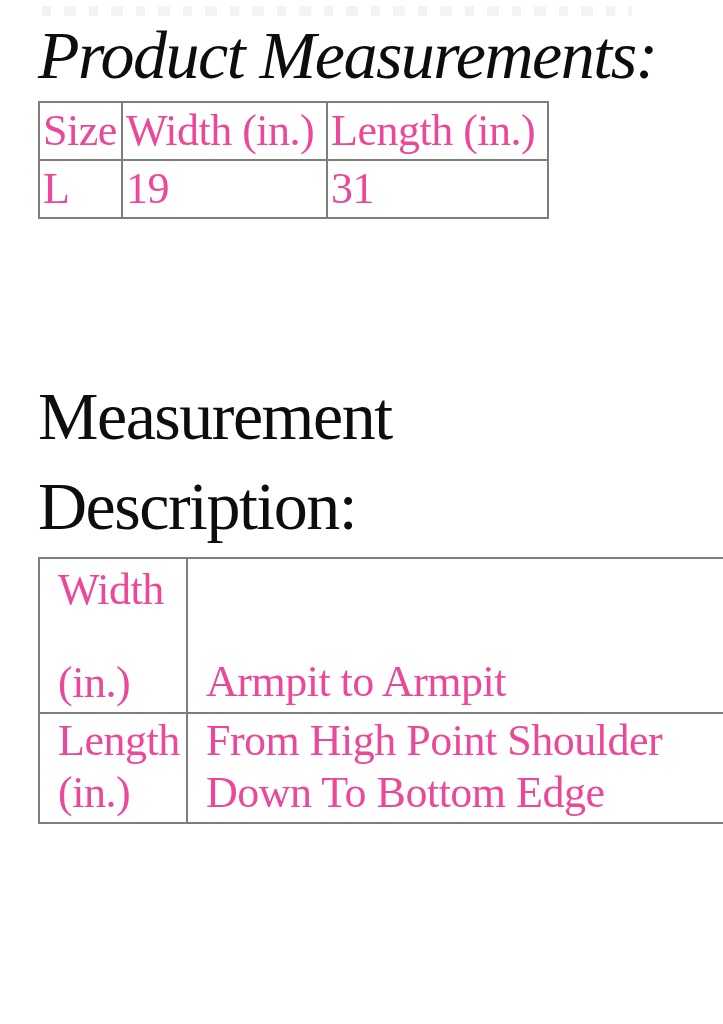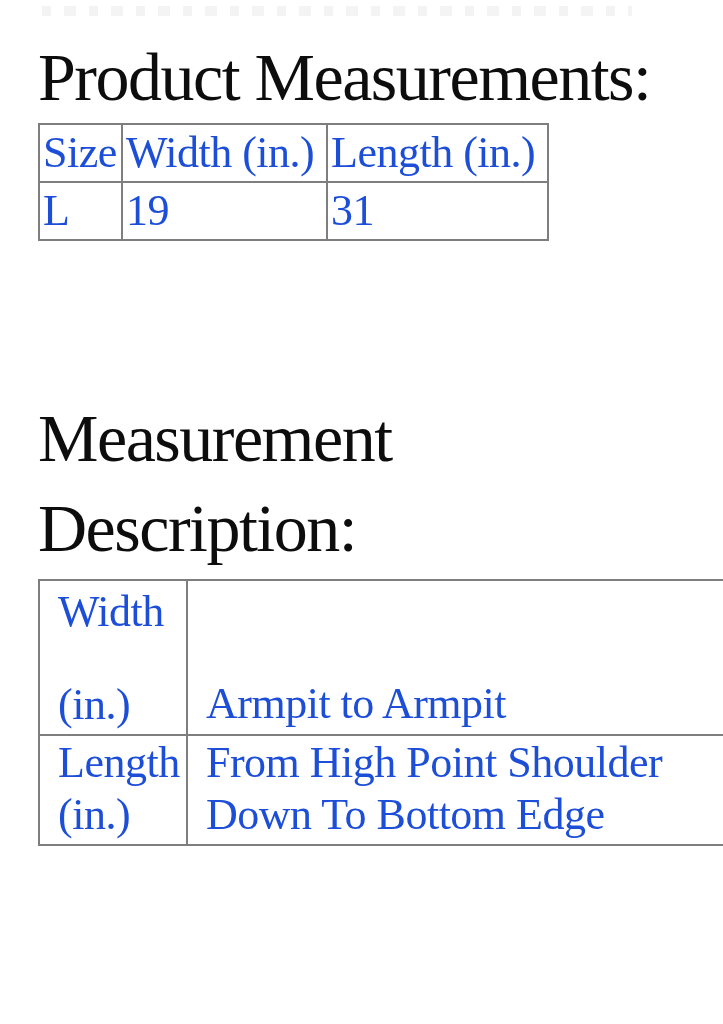--- a/index.html
+++ b/index.html
@@ -33,35 +33,36 @@
   .heading {
     margin: 0 0 0 38px;
     font-size: 68px;
     font-weight: 400;
     letter-spacing: -1.5px;
     line-height: 1.0;
     color: #0d0d0d;
     white-space: nowrap;
   }
   .heading.first {
-    margin-top: 43px;
+    margin-top: 21px;
+    font-style: italic;
   }
   .heading.second {
     margin-top: 152px;
     line-height: 90px;
     white-space: normal;
     max-width: 470px;
   }
   table {
     border-collapse: collapse;
     table-layout: fixed;
     margin-left: 38px;
     font-size: 44px;
     letter-spacing: -0.5px;
-    color: #1d4ed8;
+    color: #ec4899;
   }
   th, td {
     border: 2px solid #7e7e7e;
     padding: 0 0 0 3px;
     font-weight: 400;
     text-align: left;
     overflow: hidden;
   }
   
   .size-table {

